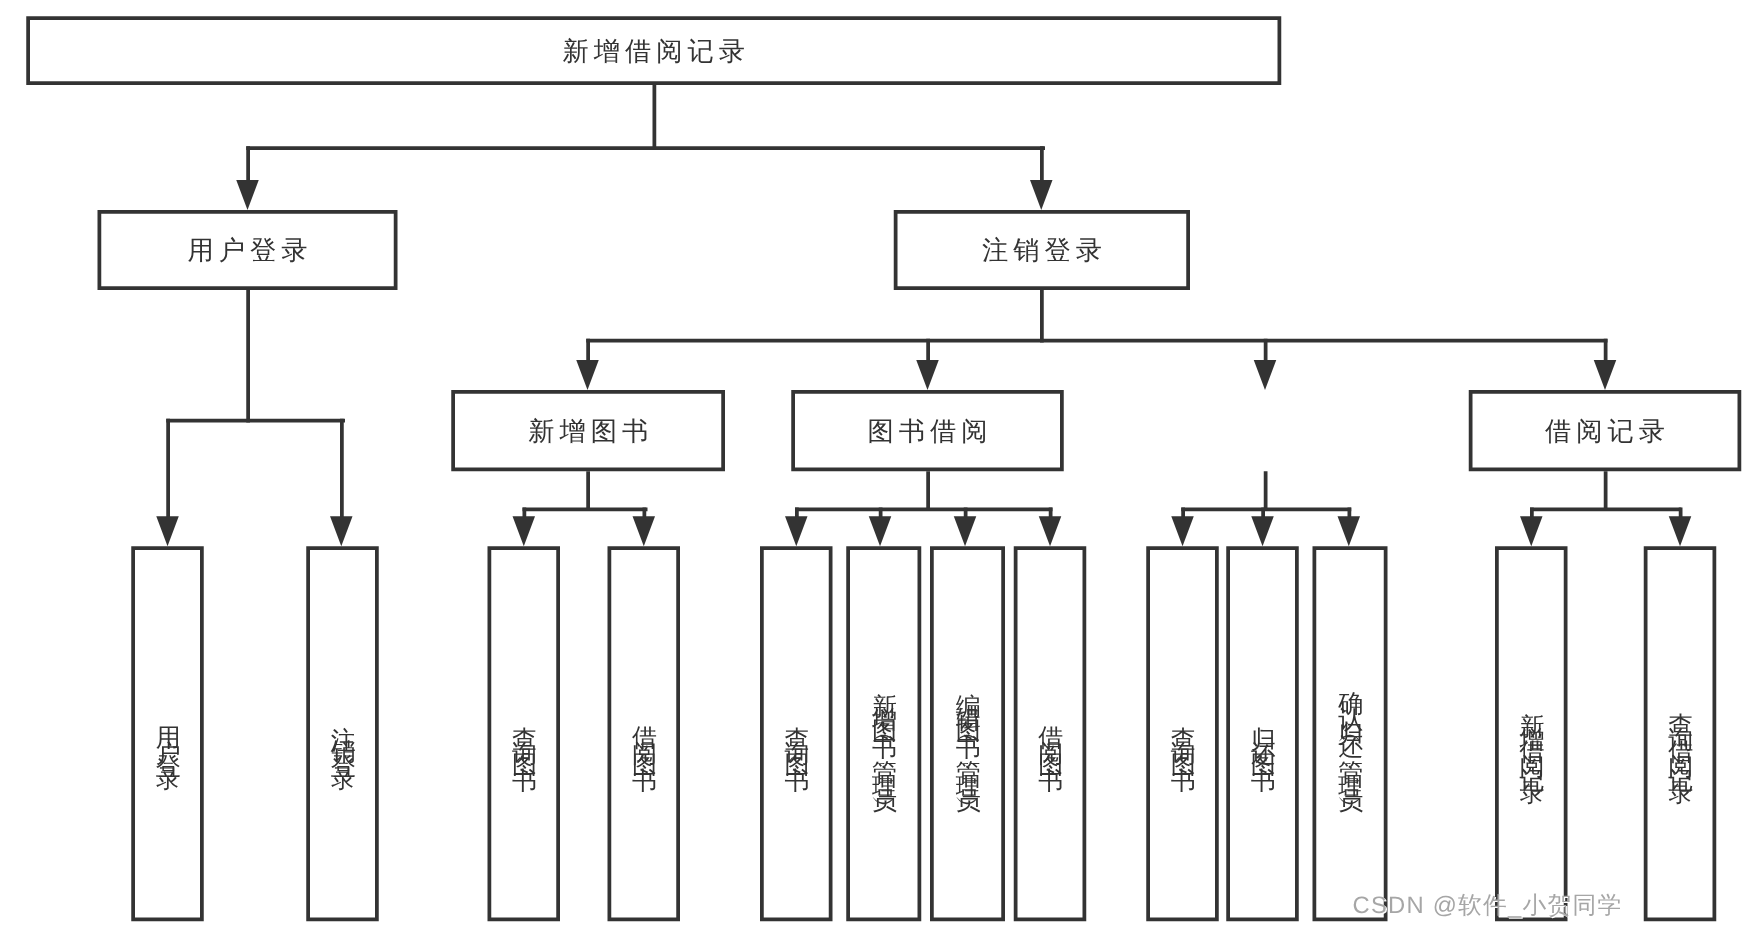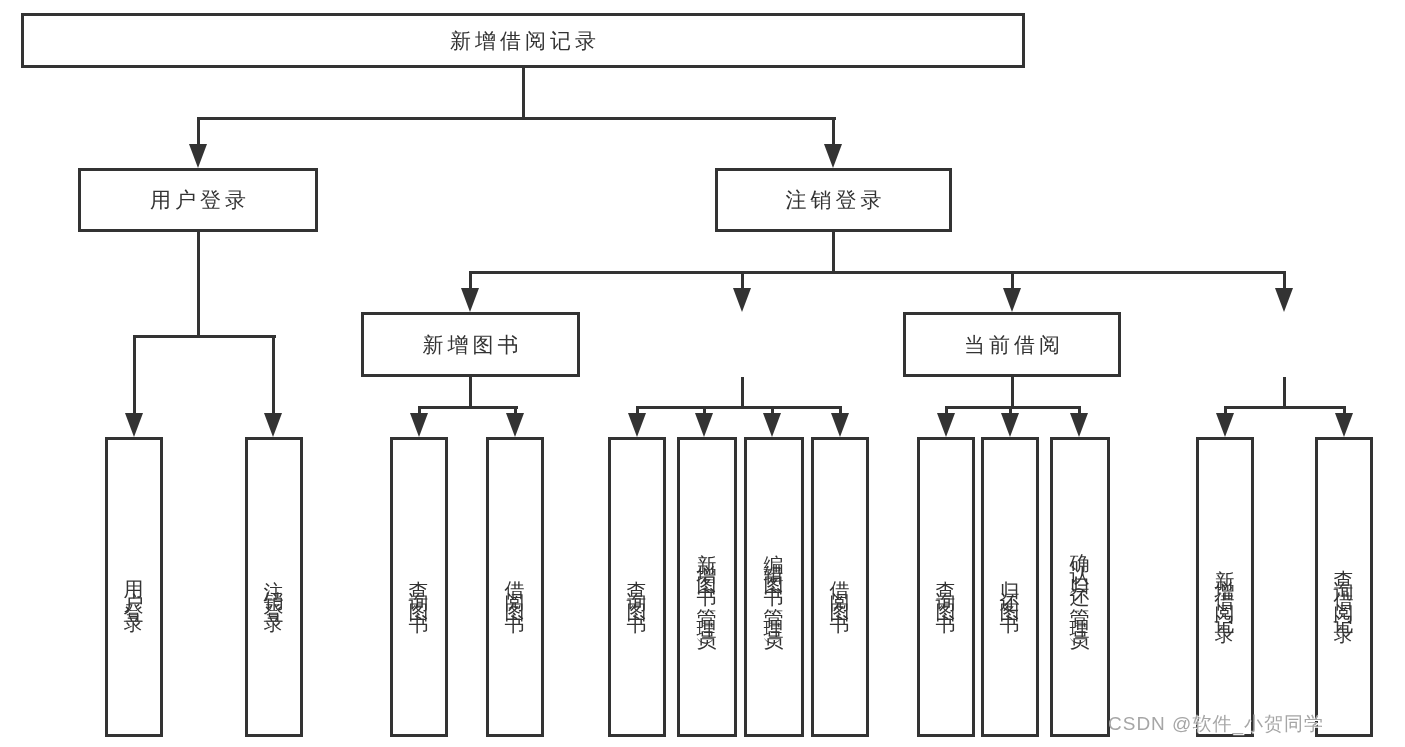--- a/index.html
+++ b/index.html
@@ -40,21 +40,21 @@
   .vlabel {
     writing-mode: vertical-rl;
     text-orientation: mixed;
     font-size: 20px;
     letter-spacing: 11px;
     line-height: 1;
     white-space: nowrap;
   }
   .watermark {
     position: absolute;
-    left: 1108px;
+    left: 1082px;
     top: 711px;
     width: 250px;
     font-size: 19px;
     color: #a6a6a6;
     letter-spacing: 1px;
     text-shadow: 1px 1px 0 #ffffff;
     white-space: nowrap;
     z-index: 5;
   }
 </style>
@@ -95,22 +95,25 @@
   <div class="line vline" style="left:741px;top:271px;height:22px"></div>
   <div class="arrow" style="left:733px;top:288px"></div>
   <div class="line vline" style="left:1011px;top:271px;height:22px"></div>
   <div class="arrow" style="left:1003px;top:288px"></div>
   <div class="line vline" style="left:1283px;top:271px;height:22px"></div>
   <div class="arrow" style="left:1275px;top:288px"></div>
 
   <div class="node" style="left:361px;top:312px;width:219px;height:65px">
     <span class="hlabel">新增图书</span>
   </div>
-  <div class="node" style="left:903px;top:312px;width:218px;height:65px">
-    <span class="hlabel">当前借阅</span>
+  <div class="node" style="left:633px;top:312px;width:218px;height:65px">
+    <span class="hlabel">图书借阅</span>
+  </div>
+  <div class="node" style="left:1175px;top:312px;width:218px;height:65px">
+    <span class="hlabel">借阅记录</span>
   </div>
 
   <div class="line vline" style="left:469px;top:377px;height:31px"></div>
   <div class="line hline" style="left:418px;top:406px;width:100px"></div>
   <div class="line vline" style="left:418px;top:406px;height:12px"></div>
   <div class="arrow" style="left:410px;top:413px"></div>
   <div class="line vline" style="left:514px;top:406px;height:12px"></div>
   <div class="arrow" style="left:506px;top:413px"></div>
 
   <div class="line vline" style="left:741px;top:377px;height:31px"></div>

